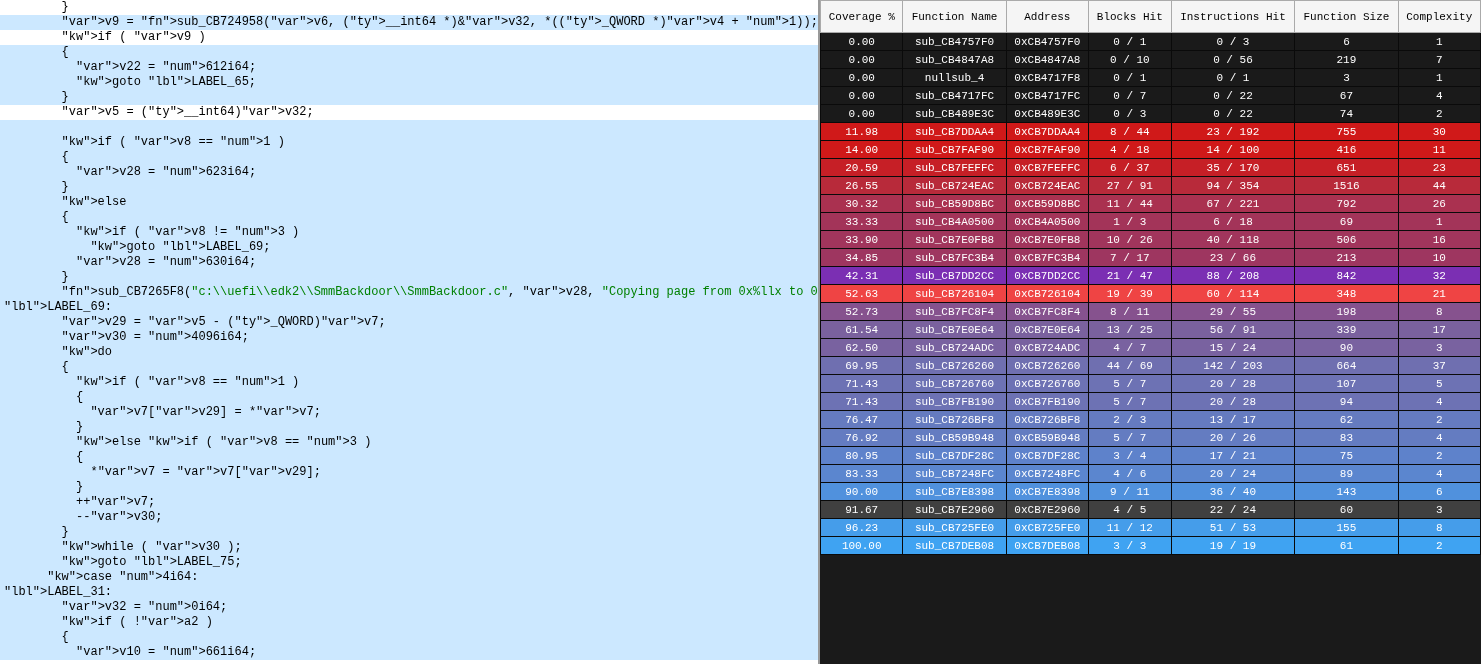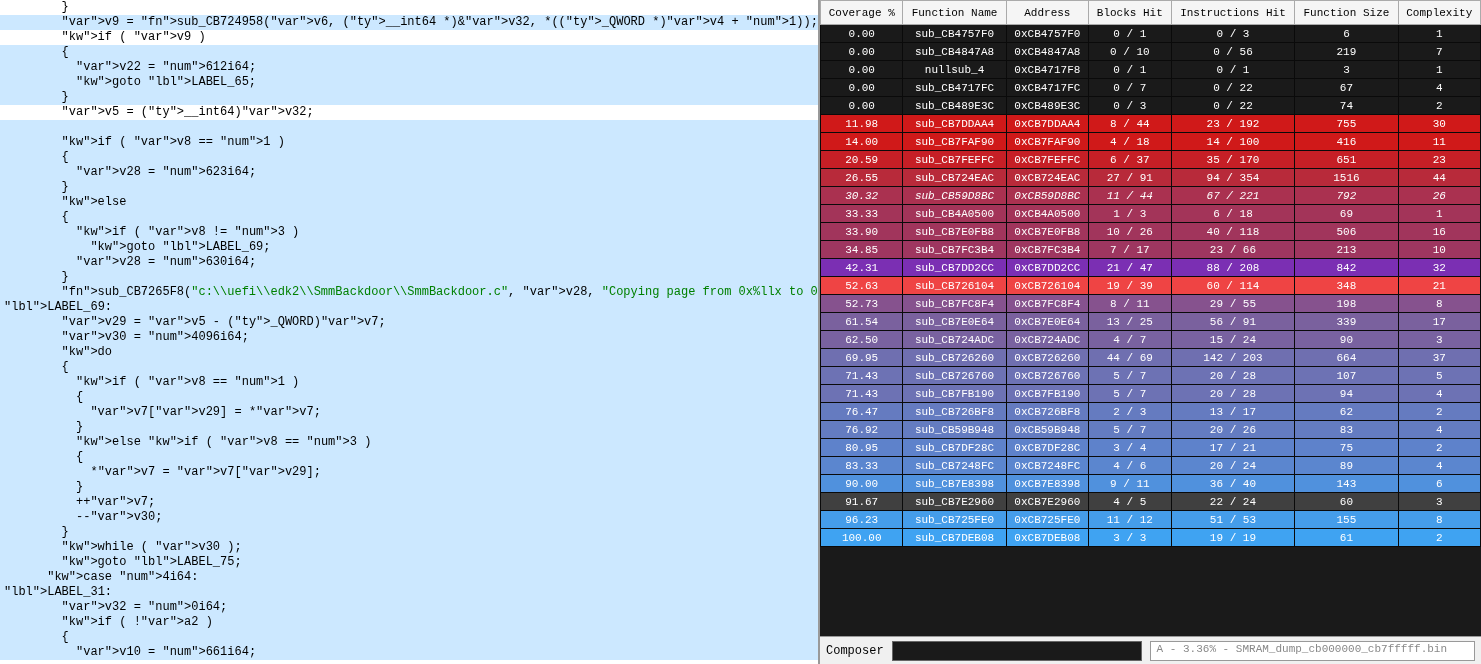--- a/index.html
+++ b/index.html
@@ -6,21 +6,21 @@
 body{font-family:Consolas,'Courier New',monospace;font-size:12px;background:#fff;overflow:hidden;width:1481px;height:664px}
 .container{display:flex;width:100%;height:100%}
 .left-pane{width:818px;height:664px;overflow:hidden;background:#fff}
 .code-area{padding:0;line-height:15px;white-space:pre}
 .line{padding-left:4px;height:15px}
 .hl{background:#cce8ff}
 .str{color:#008000}
 .right-pane{width:663px;height:664px;display:flex;flex-direction:column;background:#1a1a1a;border-left:2px solid #999}
 .table-wrap{flex:1;overflow:hidden}
 .cov-table{width:100%;border-collapse:collapse;font-size:11px;color:#fff}
-.cov-table th{background:#f5f5f5;color:#000;padding:4px 6px;border:1px solid #aaa;font-weight:normal;text-align:center;height:24px}
+.cov-table th{background:#f5f5f5;color:#000;padding:4px 6px;border:1px solid #aaa;font-weight:normal;text-align:center;height:32px}
 .cov-table td{padding:2px 6px;border:1px solid #0a0a0a;text-align:center;height:18px;white-space:nowrap}
 .bottom-bar{height:28px;display:flex;align-items:center;background:#f0f0f0;border-top:1px solid #999;gap:8px;padding:3px 6px}
 .composer-lbl{color:#000;font-size:12px}
 .composer-in{flex:0 0 250px;height:20px;background:#1a1a1a;border:1px solid #666;color:#fff;padding:0 4px;font-family:inherit;font-size:11px}
 .status-box{flex:1;height:20px;border:1px solid #999;background:#fff;color:#888;padding:1px 6px;font-size:11px;overflow:hidden;white-space:nowrap}
 </style>
 </head>
 <body>
 
 <div class="container">
@@ -116,21 +116,21 @@
             </tr>
             <tr style="background: rgb(184, 42, 58);">
               <td>26.55</td>
               <td>sub_CB724EAC</td>
               <td>0xCB724EAC</td>
               <td>27 / 91</td>
               <td>94 / 354</td>
               <td>1516</td>
               <td>44</td>
             </tr>
-            <tr style="background: rgb(170, 49, 80); font-style: italic;">
+            <tr style="background: rgb(170, 49, 80);">
               <td>30.32</td>
               <td>sub_CB59D8BC</td>
               <td>0xCB59D8BC</td>
               <td>11 / 44</td>
               <td>67 / 221</td>
               <td>792</td>
               <td>26</td>
             </tr>
             <tr style="background: rgb(163, 52, 89);">
               <td>33.33</td>
@@ -299,19 +299,14 @@
               <td>sub_CB7DEB08</td>
               <td>0xCB7DEB08</td>
               <td>3 / 3</td>
               <td>19 / 19</td>
               <td>61</td>
               <td>2</td>
             </tr>
           </tbody>
 </table>
 </div>
-<div class="bottom-bar">
-<span class="composer-lbl">Composer</span>
-<input class="composer-in" value="" style="">
-<div class="status-box">A -   3.36% - SMRAM_dump_cb000000_cb7fffff.bin</div>
-</div>
 </div>
 </div>
 
 </body></html>

